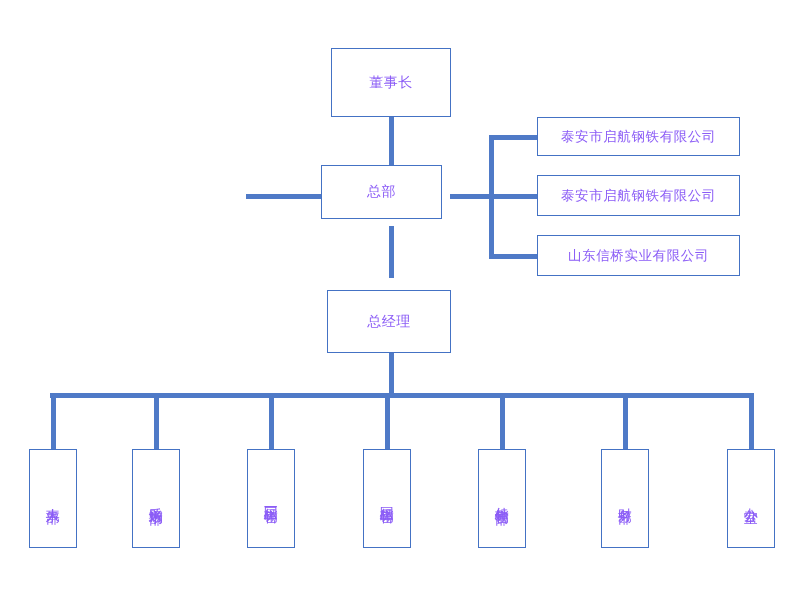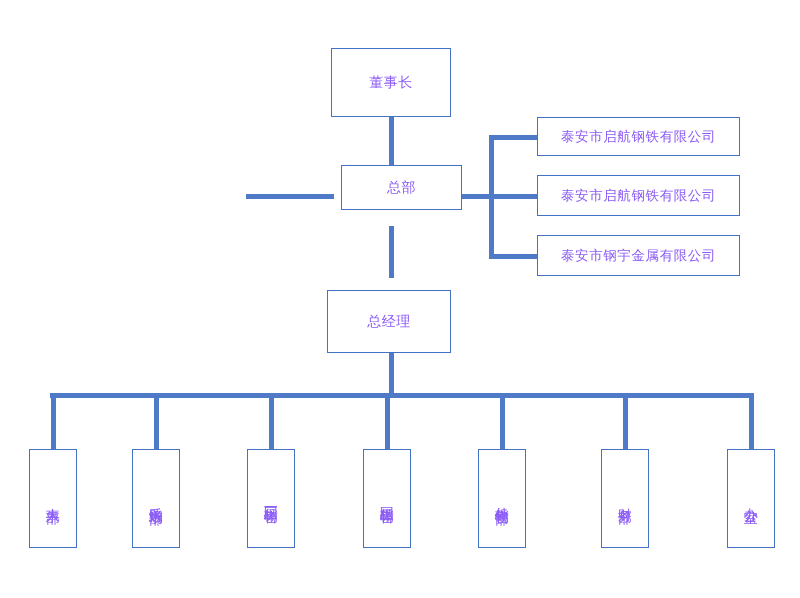--- a/index.html
+++ b/index.html
@@ -88,34 +88,34 @@
   <div class="conn v" style="left:385px; top:393px; height:56px;"></div>
   <div class="conn v" style="left:500px; top:393px; height:56px;"></div>
   <div class="conn v" style="left:623px; top:393px; height:56px;"></div>
   <div class="conn v" style="left:749px; top:393px; height:56px;"></div>
 
   <div class="node" style="left:331px; top:48px; width:120px; height:69px;">
     <span class="label">董事长</span>
   </div>
 
 
-  <div class="node" style="left:341px; top:165px; width:121px; height:45px;">
+  <div class="node" style="left:321px; top:165px; width:121px; height:54px;">
     <span class="label">总部</span>
   </div>
 
   <div class="node sub" style="left:537px; top:117px; width:203px; height:39px;">
     <span class="label">泰安市启航钢铁有限公司</span>
   </div>
 
   <div class="node sub" style="left:537px; top:175px; width:203px; height:41px;">
     <span class="label">泰安市启航钢铁有限公司</span>
   </div>
 
   <div class="node sub" style="left:537px; top:235px; width:203px; height:41px;">
-    <span class="label">泰安市钢宇金属有限公司</span>
+    <span class="label">山东信桥实业有限公司</span>
   </div>
 
   <div class="node" style="left:327px; top:278px; width:124px; height:63px;margin-top:12px;">
     <span class="label">总经理</span>
   </div>
 
   <div class="node vertical" style="left:29px; top:449px; width:48px; height:99px;">
     <span class="label">人事部</span>
   </div>
 

